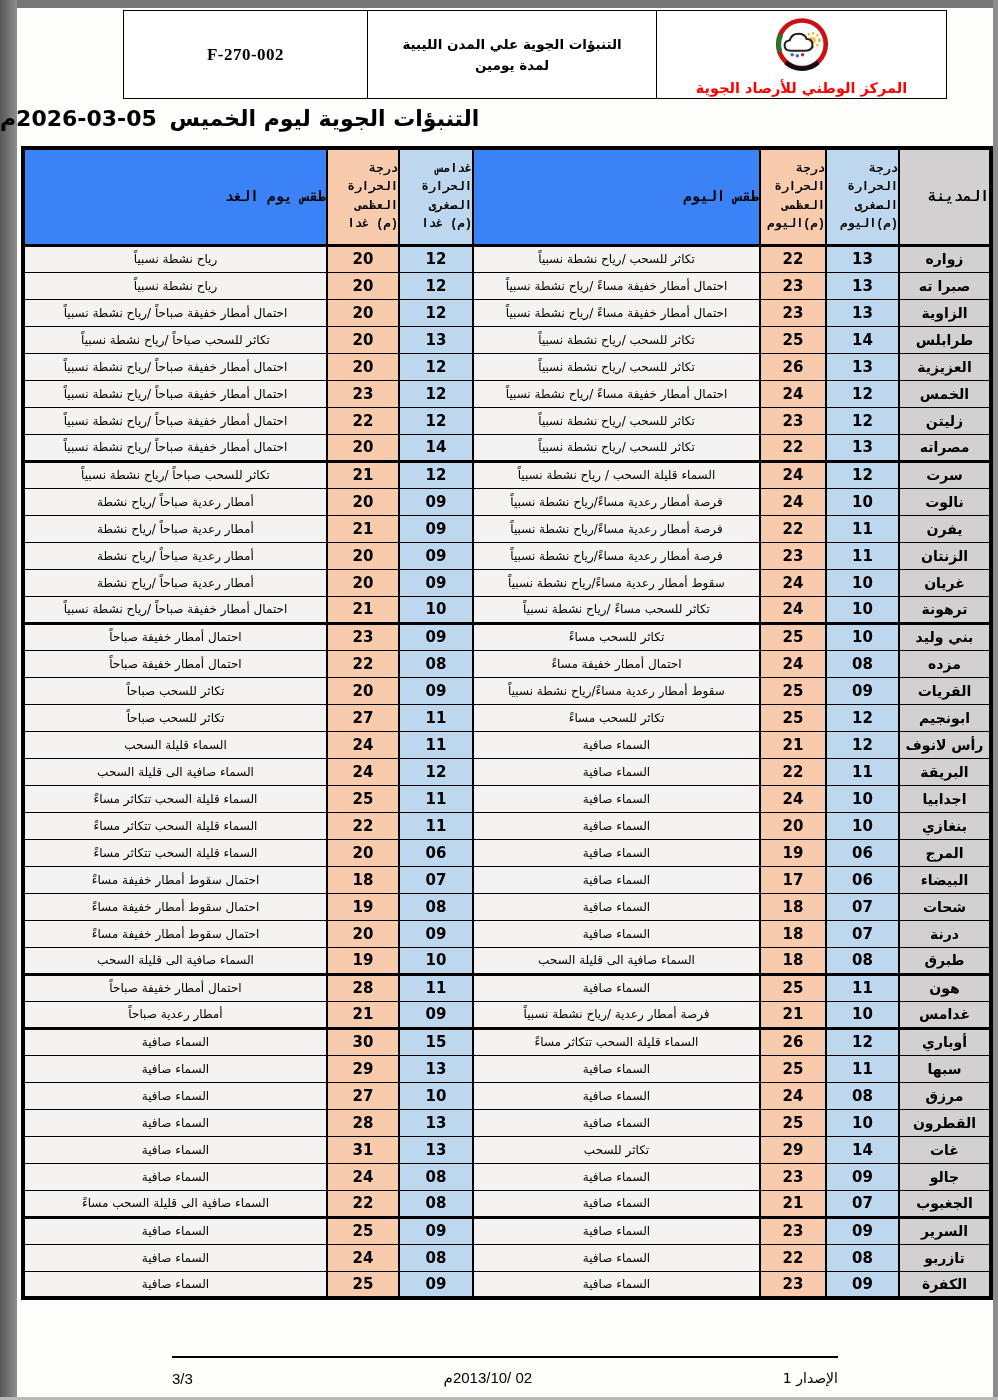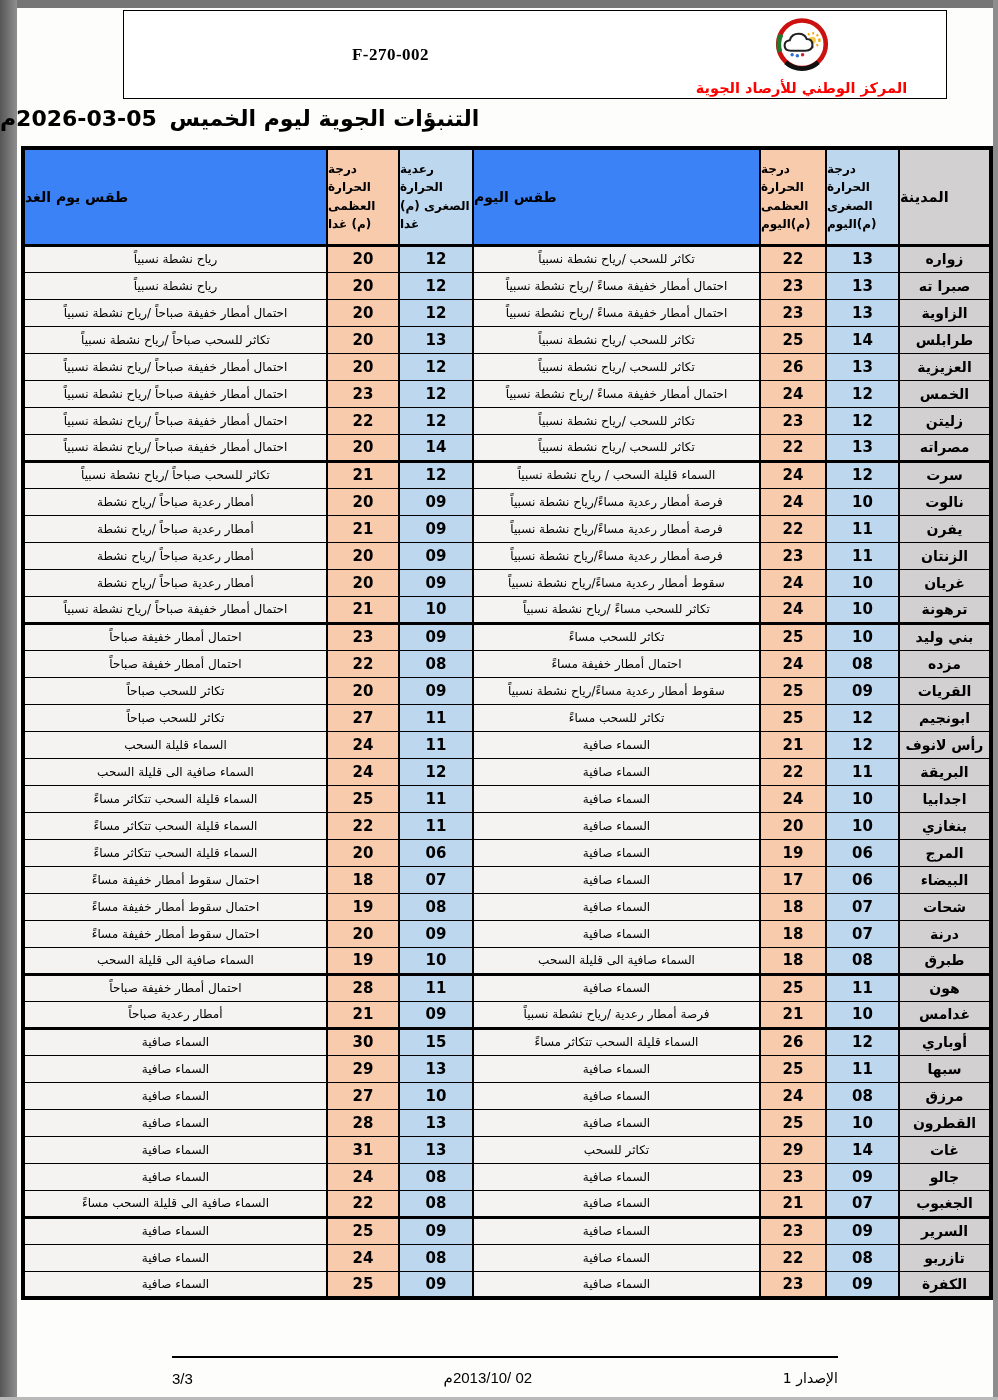--- a/index.html
+++ b/index.html
@@ -31,21 +31,21 @@
   .doc-title .bo{margin-right:5px;font-weight:bold;}
 
   
   table.forecast{position:absolute;top:146px;left:21px;width:972px;border-collapse:collapse;
                  direction:rtl;table-layout:fixed;border:4px solid #000;background:#fff;}
   .forecast th,.forecast td{border:1px solid #000;border-left-width:2px;border-right-width:2px;
                  padding:0;vertical-align:middle;overflow:hidden;}
   .forecast thead tr{height:97px;}
   .forecast tbody tr{height:27px;}
   .forecast tbody tr.thick td{border-top-width:3px;}
-  .forecast thead th{border-bottom-width:3px;font-weight:bold;text-align:left;}
+  .forecast thead th{border-bottom-width:3px;font-weight:bold;text-align:right;font-family:Liberation Mono, monospace;}
   .th-city{background:#d2d0d0;font-size:14.5px;}
   .th-num{font-size:12px;line-height:1.55;padding:0 1px;}
   .th-weather{background:#3b82f6;font-size:14px;}
   .blue{background:#bdd7ee;}
   .orange{background:#f8cbad;}
   .city-cell{background:#d2d0d0;font-weight:bold;font-size:14px;text-align:center;
              white-space:nowrap;}
   .num-cell{font-weight:bold;font-size:15px;text-align:center;}
   .weather-cell{background:#f4f3f1;font-size:12px;text-align:center;white-space:nowrap;}
 
@@ -74,20 +74,21 @@
           <circle cx="68" cy="40" r="12" fill="none" stroke="#f0a500" stroke-width="4" stroke-dasharray="3 5"></circle>
           <circle cx="68" cy="40" r="6" fill="#f6c94a"></circle>
           <path d="M31 58 q-11 0 -11 -9 q0 -8 9 -9 q3 -11 15 -11 q11 0 14 9 q10 0 10 10 q0 10 -12 10 z" fill="#ffffff" stroke="#222222" stroke-width="3.5"></path>
           <circle cx="33" cy="65" r="3" fill="#2f6fd6"></circle>
           <circle cx="42" cy="67" r="3" fill="#2f6fd6"></circle>
           <circle cx="51" cy="65" r="3" fill="#cc2222"></circle>
         </svg>
       </span>
       <div class="org-name">المركز الوطني للأرصاد الجوية</div>
     </div>
+    <div class="hcell form-title-cell">التنبؤات الجوية علي المدن الليبية لمدة يومين</div>
     <div class="hcell form-number-cell">F-270-002</div>
   </div>
 
   <div class="doc-title">
     <span>التنبؤات الجوية ليوم الخميس</span>
     <span class="bo">م2026-03-05</span>
   </div>
 
   <table class="forecast">
     <colgroup>
@@ -98,21 +99,21 @@
         <col style="width:74px">
         <col style="width:72px">
         <col>
     </colgroup>
     <thead>
       <tr>
         <th class="th-city">المدينة</th>
         <th class="th-num blue">درجة الحرارة الصغرى (م)اليوم</th>
         <th class="th-num orange">درجة الحرارة العظمى (م)اليوم</th>
         <th class="th-weather">طقس اليوم</th>
-        <th class="th-num blue">رعدية الحرارة الصغرى (م) غدا</th>
+        <th class="th-num blue">غدامس الحرارة الصغرى (م) غدا</th>
         <th class="th-num orange">درجة الحرارة العظمى (م) غدا</th>
         <th class="th-weather">طقس يوم الغد</th>
       </tr>
     </thead>
     <tbody>
         <tr>
           <td class="city-cell">زواره</td>
           <td class="num-cell blue">13</td>
           <td class="num-cell orange">22</td>
           <td class="weather-cell">تكاثر للسحب /رياح نشطة نسبياً</td>

